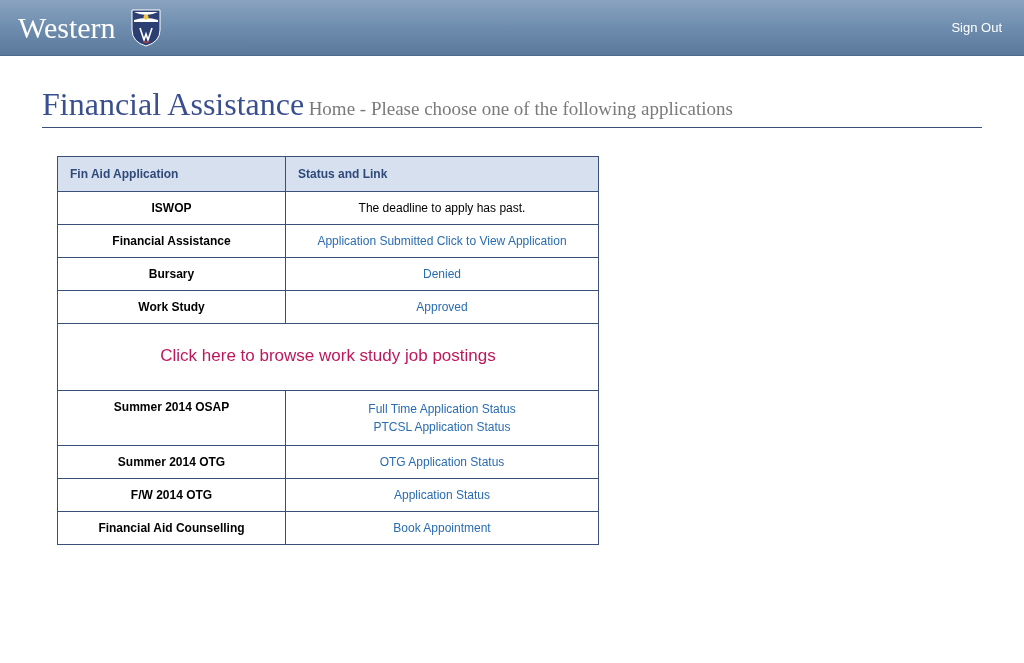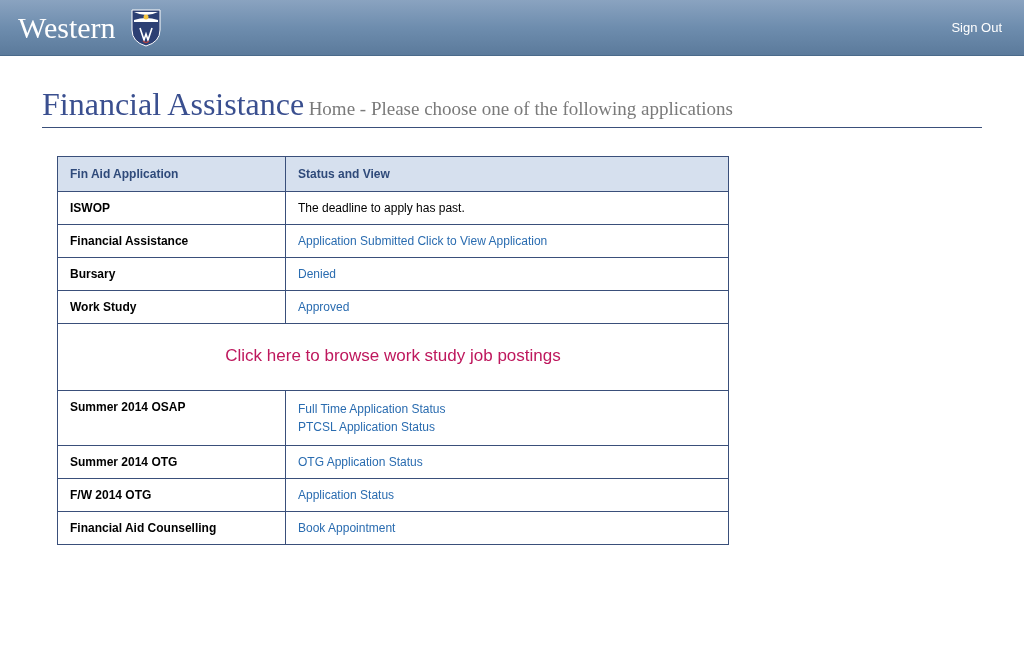--- a/index.html
+++ b/index.html
@@ -54,37 +54,38 @@
   .page-subtitle {
     font-family: Georgia, 'Times New Roman', serif;
     font-size: 19px;
     color: #7a7a7a;
     display: inline;
     margin-left: 0;
   }
   
   .fin-table {
     border-collapse: collapse;
-    width: 672px;
+    width: 542px;
     margin-left: 15px;
   }
   .fin-table th {
     background: #d6e0ee;
     color: #2f4a7a;
     font-size: 12px;
     font-weight: bold;
     text-align: left;
     padding: 10px 12px;
     border: 1px solid #3a4f7a;
   }
   .fin-table td {
     padding: 9px 12px;
     border: 1px solid #3a4f7a;
     font-size: 12px;
     vertical-align: top;
+    text-align: center;
   }
   .fin-table td.label-cell {
     font-weight: bold;
     color: #000;
     width: 228px;
   }
   .fin-table td.status-cell {
     color: #000;
   }
   .fin-table td .link {
@@ -134,21 +135,21 @@
   </div>
 
   <table class="fin-table">
     <colgroup>
         <col class="col-left">
         <col>
       </colgroup>
     <thead>
       <tr>
         <th>Fin Aid Application</th>
-        <th>Status and View</th>
+        <th>Status and Link</th>
       </tr>
     </thead>
     <tbody id="tbody-1">
         <tr>
           <td class="label-cell">ISWOP</td>
           <td class="status-cell"><span>The deadline to apply has past.</span></td>
         </tr>
         <tr>
           <td class="label-cell">Financial Assistance</td>
           <td class="status-cell"><a class="link">Application Submitted Click to View Application</a></td>

